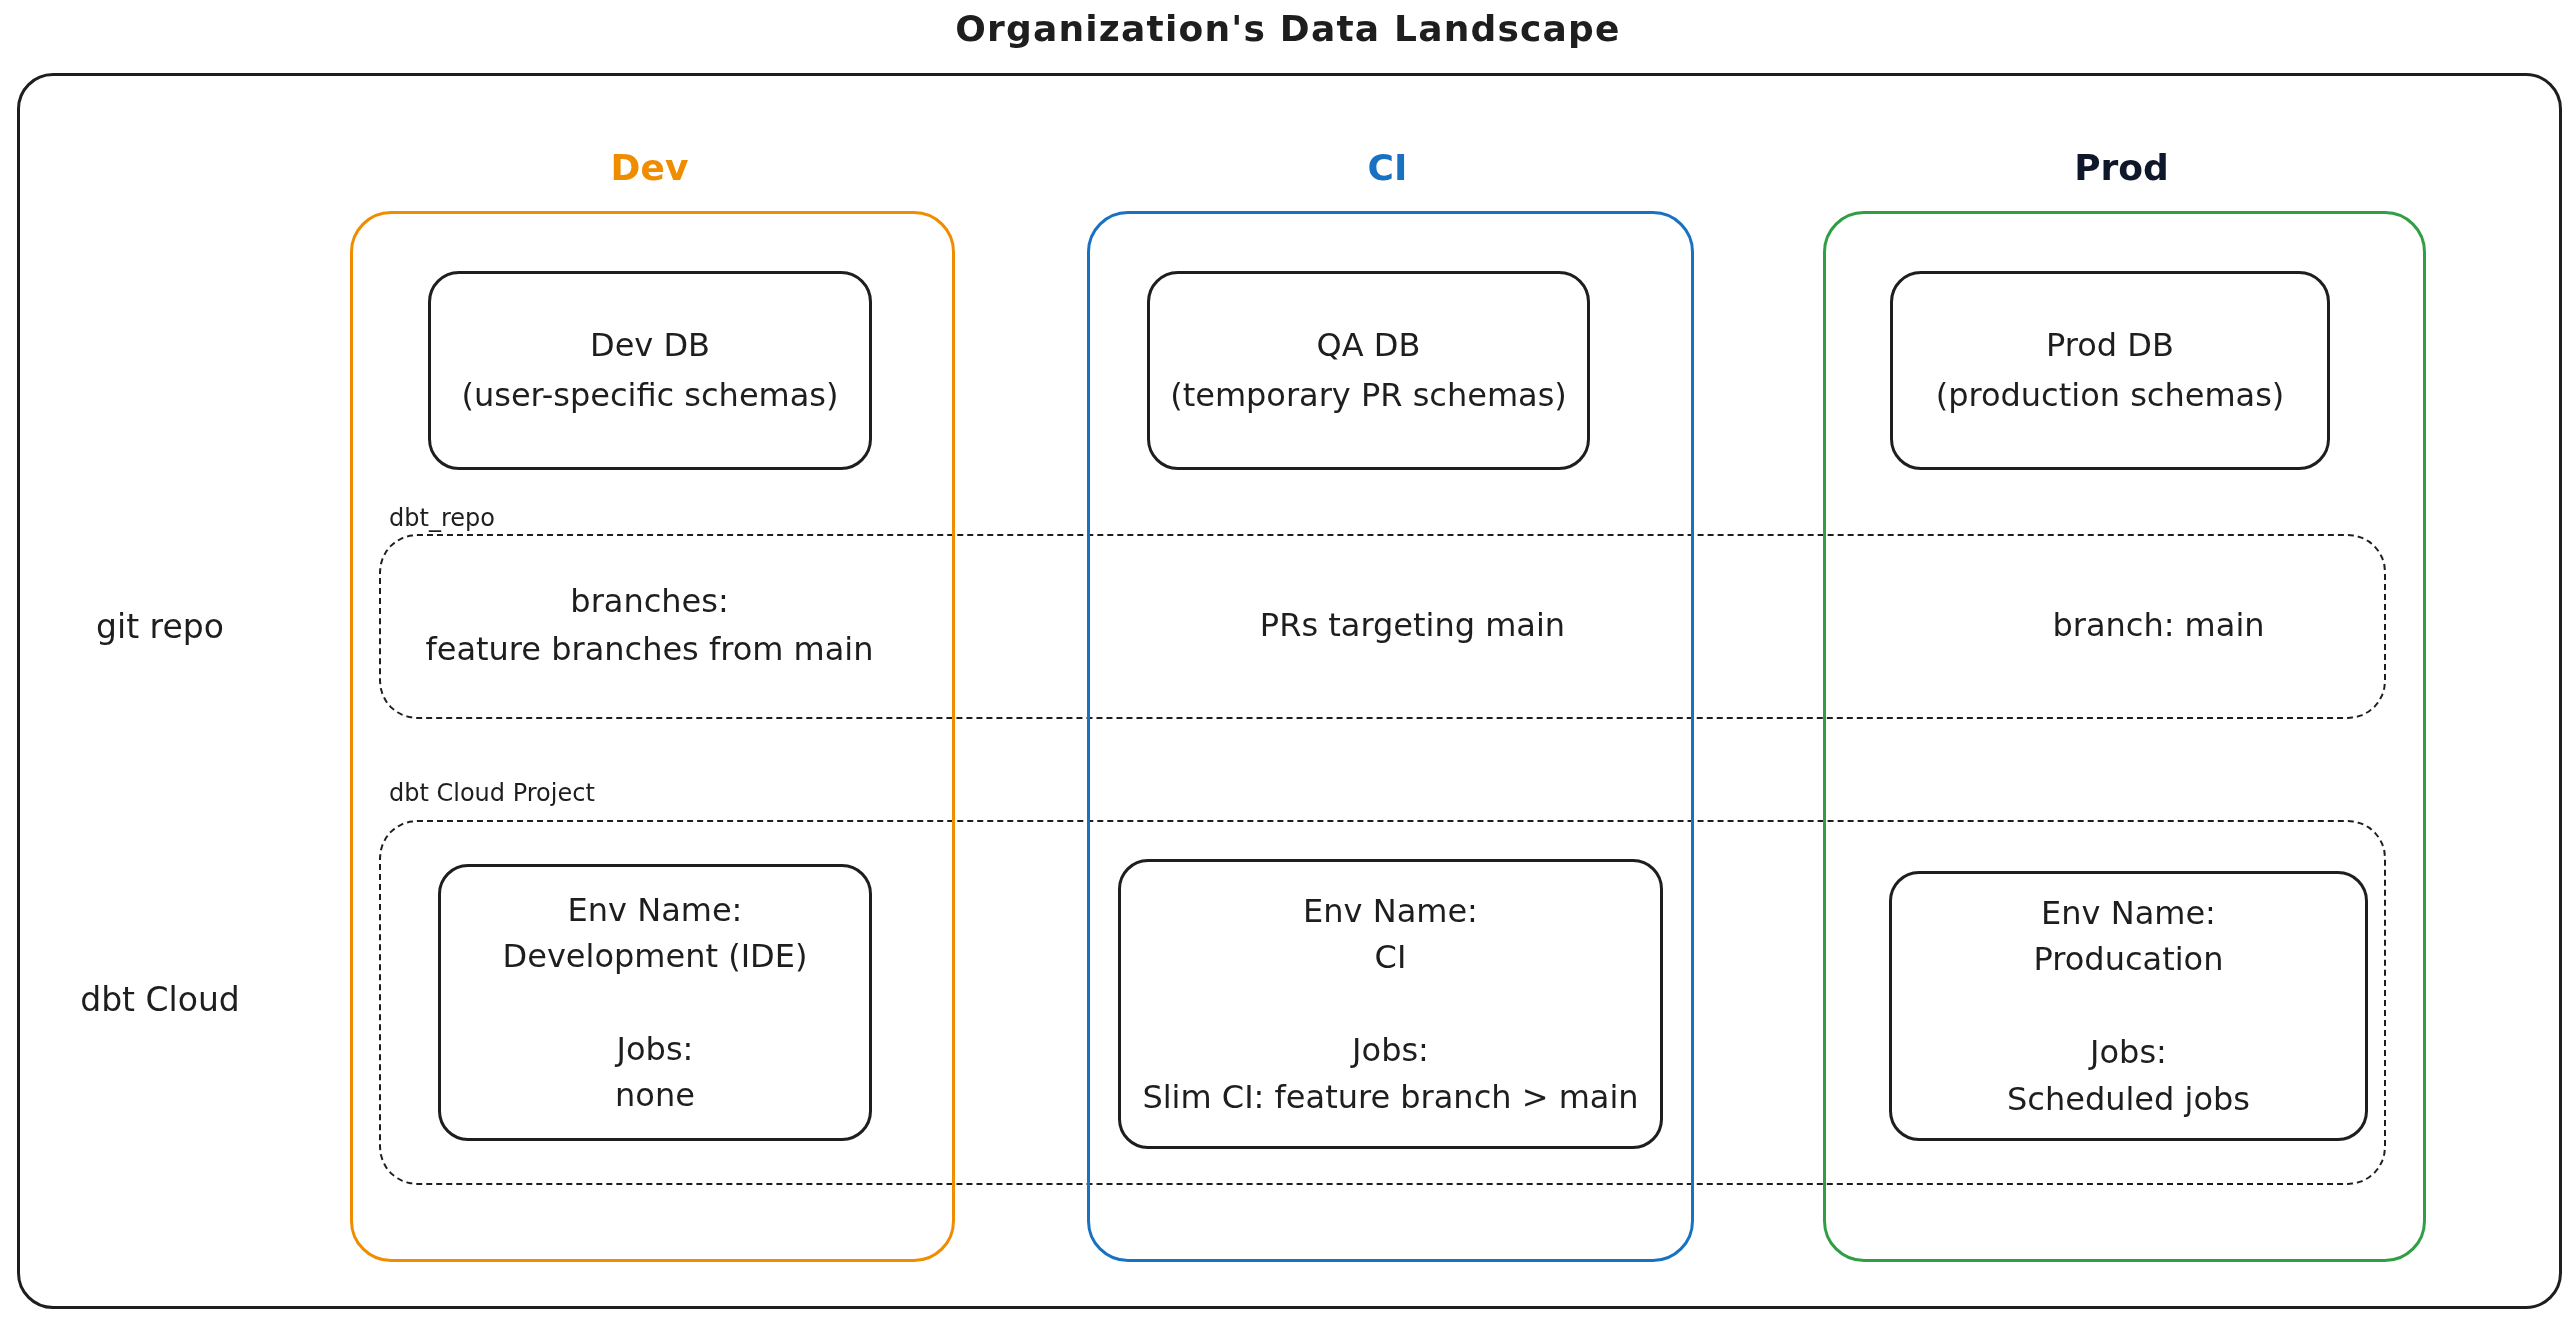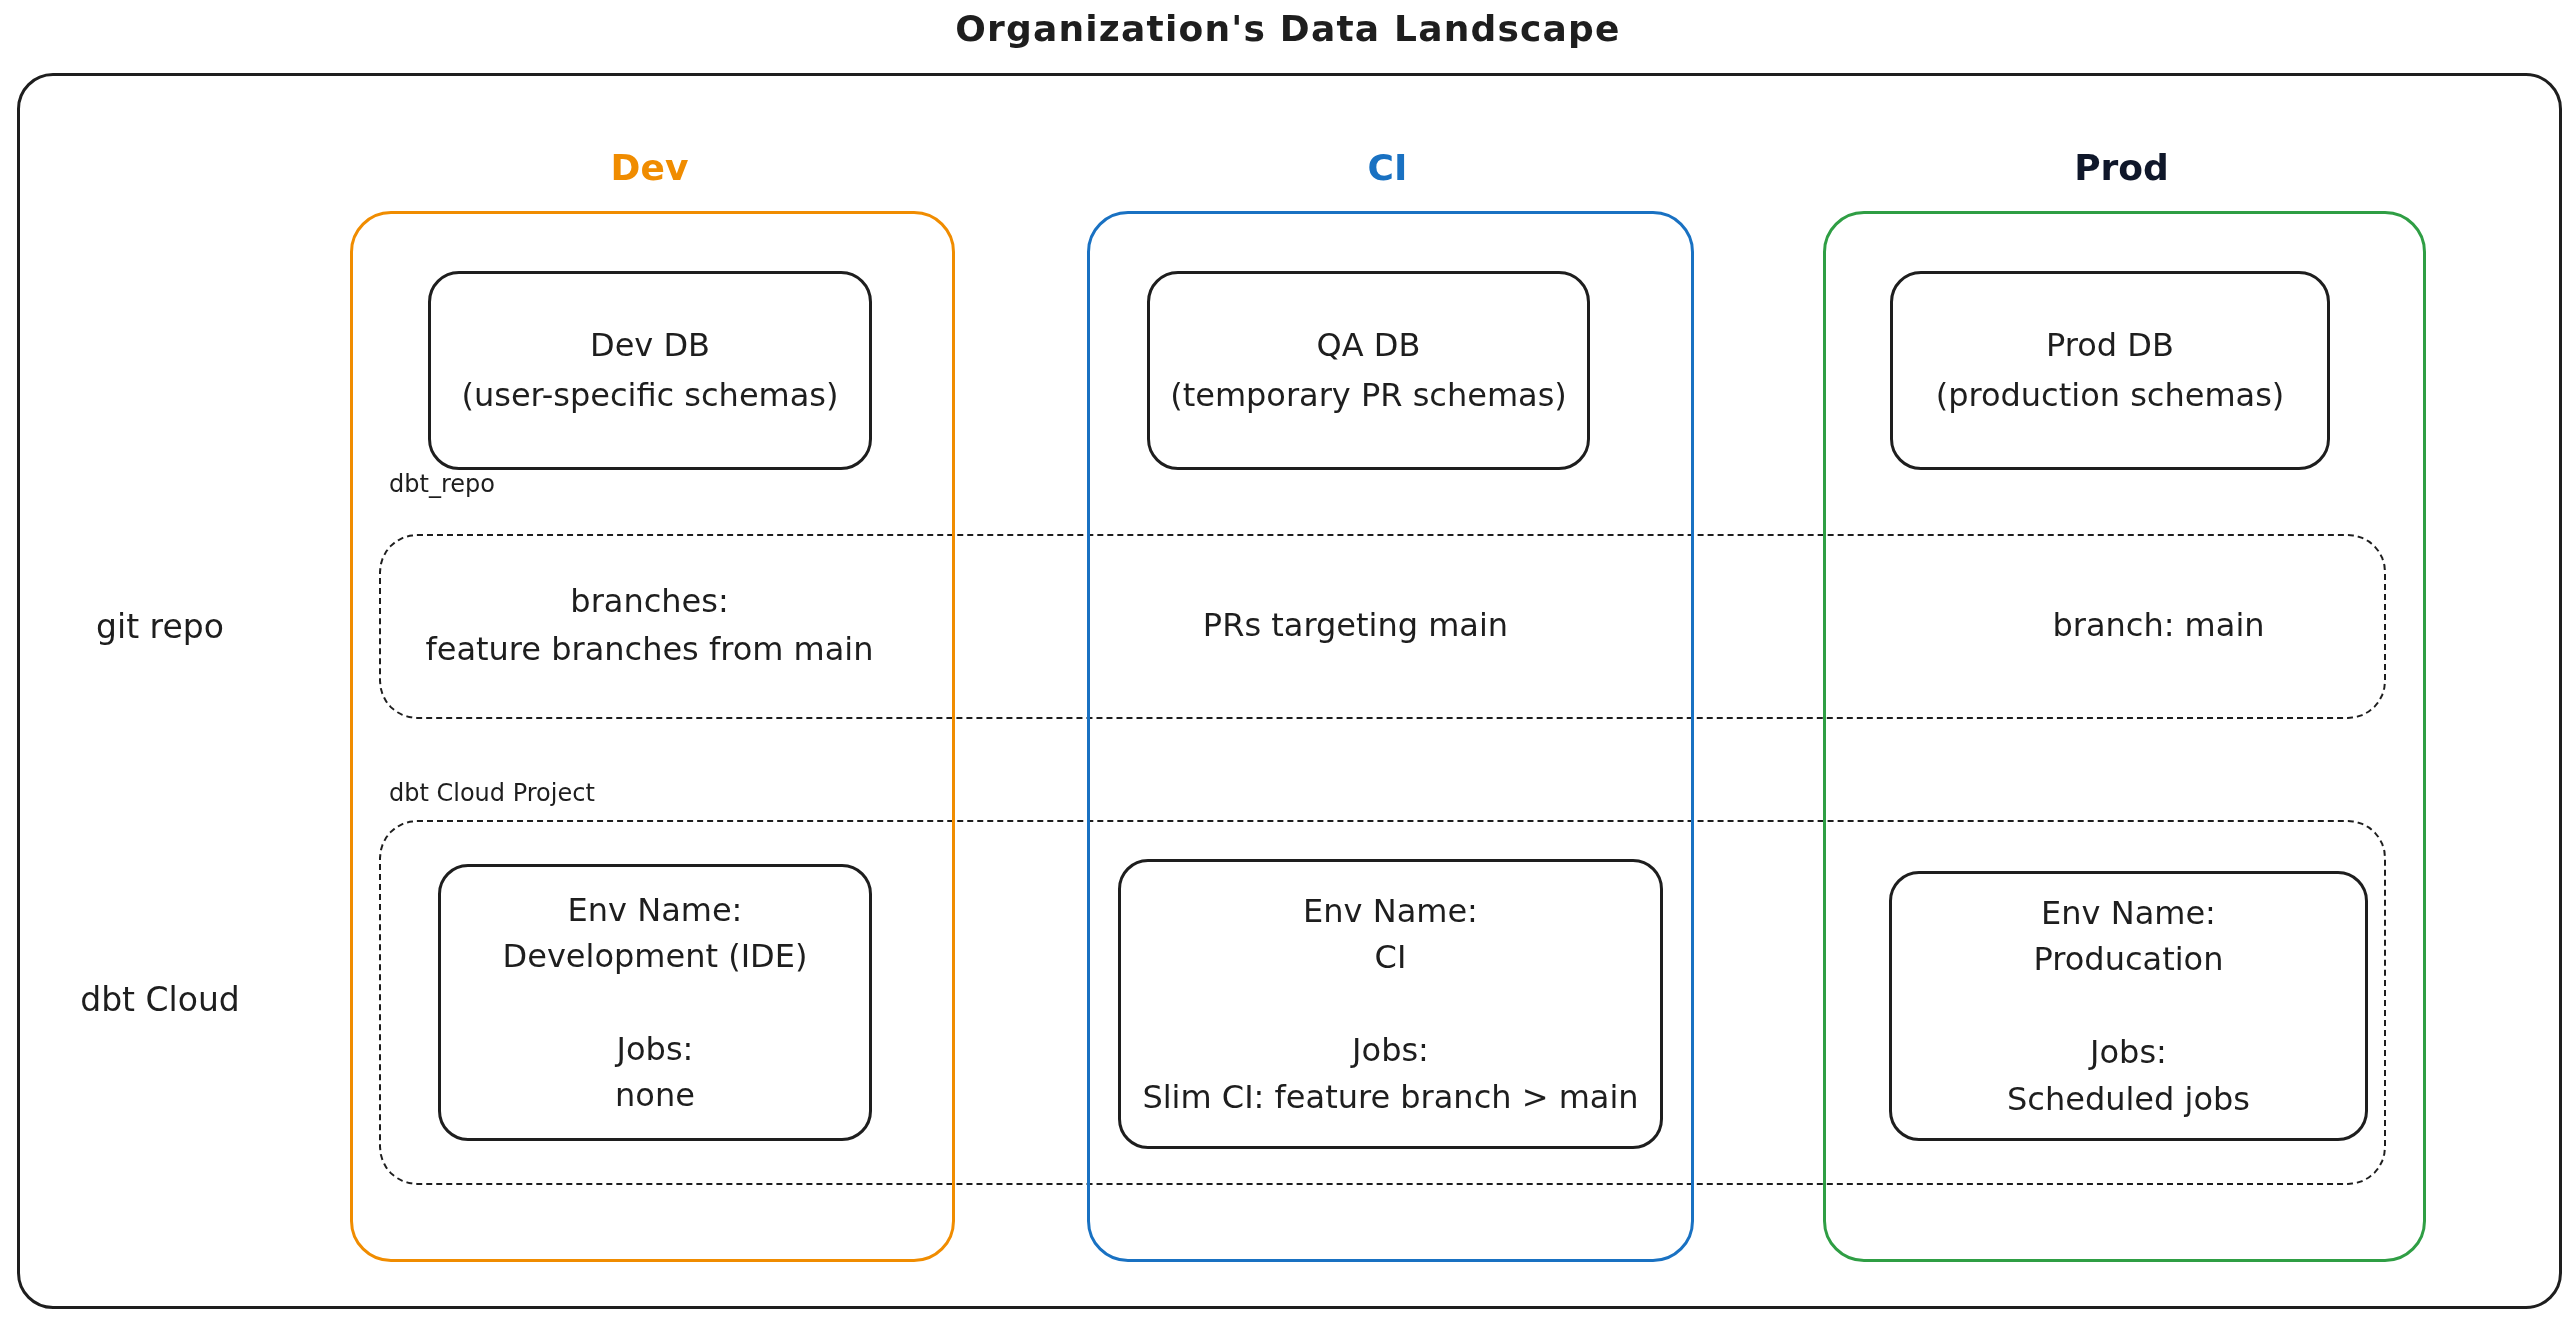--- a/index.html
+++ b/index.html
@@ -78,21 +78,21 @@
     background: transparent;
   }
   .git-section { top: 534px; height: 181px; }
   .dbt-section { top: 820px; height: 361px; }
 
   .section-label {
     left: 389px;
     font-size: 24px;
     z-index: 5;
   }
-  .git-label { top: 470px; }
+  .git-label { top: 504px; }
   .dbt-label { top: 779px; }
 
   .git-text {
     top: 534px; height: 181px;
     font-size: 32px;
     line-height: 1.5;
     z-index: 4;
   }
 
   .dbt-box {
@@ -147,21 +147,21 @@
   <div class="abs db-box flex-center pre" style="left:1147px; width:437px;">QA DB
 (temporary PR schemas)</div>
   <div class="abs db-box flex-center pre" style="left:1890px; width:434px;">Prod DB
 (production schemas)</div>
 
   <div class="abs section-label git-label">dbt_repo</div>
   <div class="abs dashed-section git-section"></div>
 
   <div class="abs git-text flex-center pre" style="left:350px; width:599px;">branches:
 feature branches from main</div>
-  <div class="abs git-text flex-center pre" style="left:1055px; width:601px;">PRs targeting main</div>
+  <div class="abs git-text flex-center pre" style="left:1087px; width:601px;padding-left:25px;">PRs targeting main</div>
   <div class="abs git-text flex-center pre" style="left:1823px; width:597px;margin-left:37px;">branch: main</div>
 
   <div class="abs section-label dbt-label">dbt Cloud Project</div>
   <div class="abs dashed-section dbt-section"></div>
 
   <div class="abs dbt-box dbt-dev flex-center pre">Env Name:
 Development (IDE)
 
 Jobs:
 none</div>

